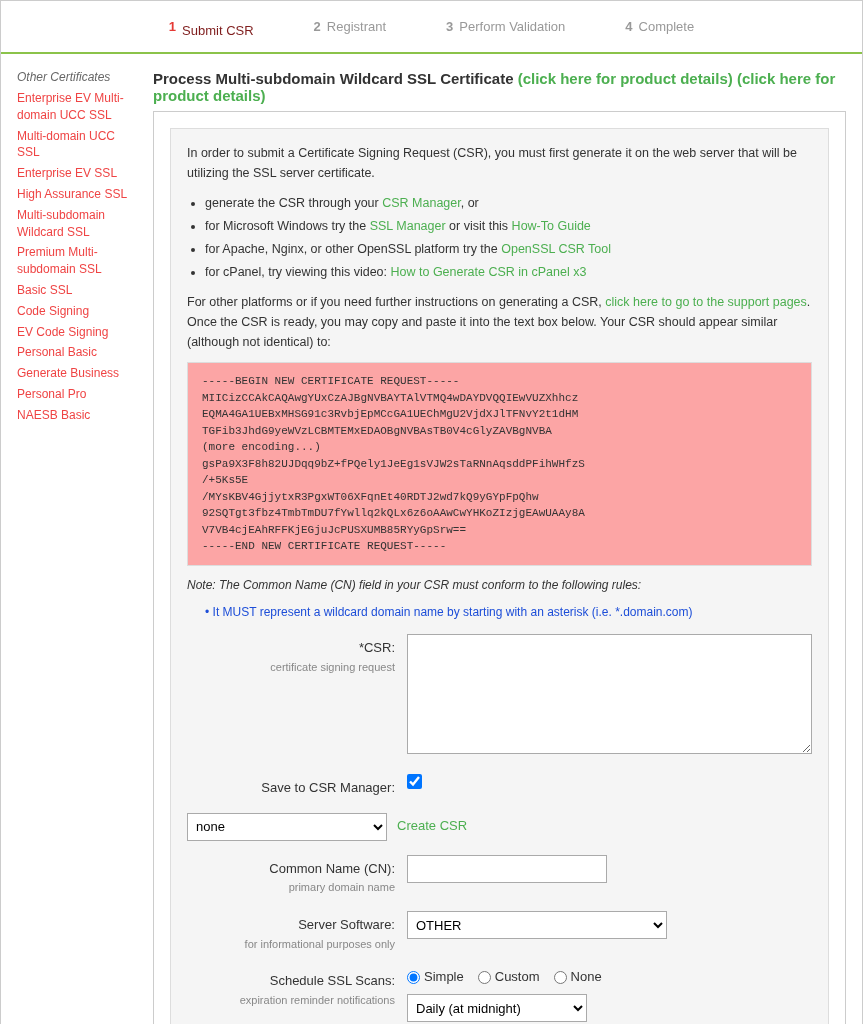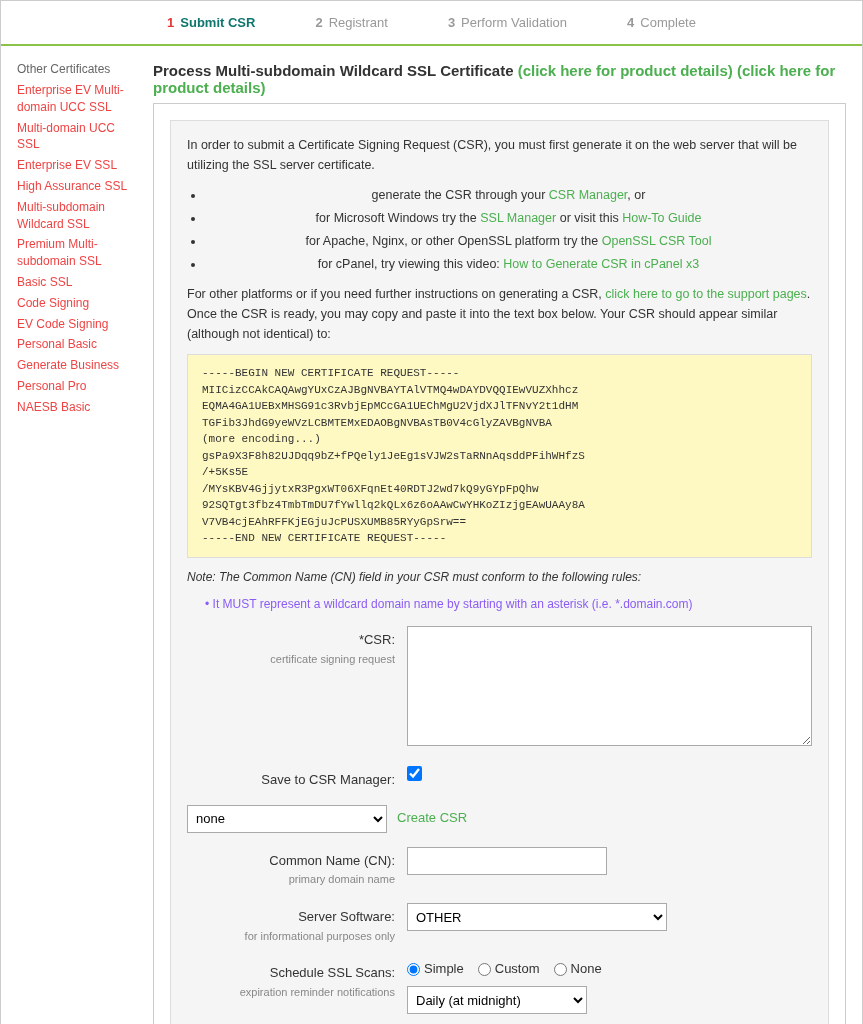--- a/index.html
+++ b/index.html
@@ -5,48 +5,48 @@
     * { box-sizing: border-box; margin: 0; padding: 0; }
     body { font-family: Arial, sans-serif; font-size: 13px; background: #f0f0f0; color: #333; }
 
     .page-wrapper { max-width: 863px; margin: 0 auto; background: #fff; min-height: 1024px; border: 1px solid #ccc; }
 
     
     .progress-bar { display: flex; align-items: center; justify-content: center; padding: 14px 20px; background: #fff; border-bottom: 2px solid #8bc34a; gap: 60px; }
     .progress-step { display: flex; align-items: center; gap: 6px; font-size: 13px; color: #999; }
     .progress-step .step-num { font-weight: bold; }
     .progress-step.active .step-num { color: #e53935; }
-    .progress-step.active .step-label { color: #0f766e; font-weight: bold; }
+    .progress-step.active .step-label { color: #7f1d1d; font-weight: normal; margin-top: 8px; }
     .progress-step .step-num { color: #999; }
 
     
     .main-content { display: flex; padding: 16px; gap: 16px; }
 
     
     .sidebar { width: 120px; flex-shrink: 0; font-size: 12px; }
-    .sidebar-section-title { color: #666; margin-bottom: 6px; font-size: 12px; }
+    .sidebar-section-title { color: #666; margin-bottom: 6px; font-size: 12px; font-style: italic; }
     .sidebar-link { display: block; color: #ef4444; text-decoration: none; margin-bottom: 4px; font-size: 12px; line-height: 1.4; }
 
     
     .form-area { flex: 1; }
     .page-title { font-size: 15px; font-weight: bold; color: #333; margin-bottom: 7px; }
     .page-title .highlight { color: #4caf50; }
     .page-subtitle { font-size: 12px; color: #555; margin-bottom: 12px; }
 
     
     .info-box { background: #f5f5f5; border: 1px solid #ddd; padding: 14px 16px; margin-bottom: 16px; font-size: 12.5px; line-height: 1.6; color: #333; }
     .info-box ul { margin-left: 18px; margin-bottom: 10px; }
-    .info-box li { margin-bottom: 3px; text-align: center; }
+    .info-box li { margin-bottom: 3px; }
     .info-box .green-link { color: #4caf50; text-decoration: none; }
 
     
-    .csr-sample { font-family: 'Courier New', monospace; font-size: 11px; background: #fef9c3; border: 1px solid #ddd; padding: 10px 14px; margin: 10px 0; line-height: 1.5; color: #333; white-space: pre; overflow-x: auto; }
+    .csr-sample { font-family: 'Courier New', monospace; font-size: 11px; background: #fca5a5; border: 1px solid #ddd; padding: 10px 14px; margin: 10px 0; line-height: 1.5; color: #333; white-space: pre; overflow-x: auto; }
 
     .note-text { font-style: italic; font-size: 12px; color: #333; margin-bottom: 8px; }
-    .warning-item { color: #8b5cf6; margin-left: 18px; font-size: 12px; margin-bottom: 12px; }
+    .warning-item { color: #1d4ed8; margin-left: 18px; font-size: 12px; margin-bottom: 12px; }
     .warning-item::before { content: "• "; }
     .form-row { display: flex; align-items: flex-start; margin-bottom: 14px; }
     .form-label-col { width: 220px; text-align: right; padding-right: 12px; padding-top: 4px; flex-shrink: 0; }
     .form-label-col .main-label { font-size: 13px; color: #333; }
     .form-label-col .sub-label { font-size: 11px; color: #888; display: block; }
     .form-field-col { flex: 1; }
 
     textarea.csr-input { width: 100%; height: 120px; border: 1px solid #aaa; padding: 6px; font-size: 12px; resize: both; }
     input[type="text"].text-input { width: 200px; height: 28px; border: 1px solid #aaa; padding: 4px 6px; font-size: 13px; }
     select.dropdown { height: 28px; border: 1px solid #aaa; padding: 2px 4px; font-size: 13px; background: #fff; cursor: pointer; }

